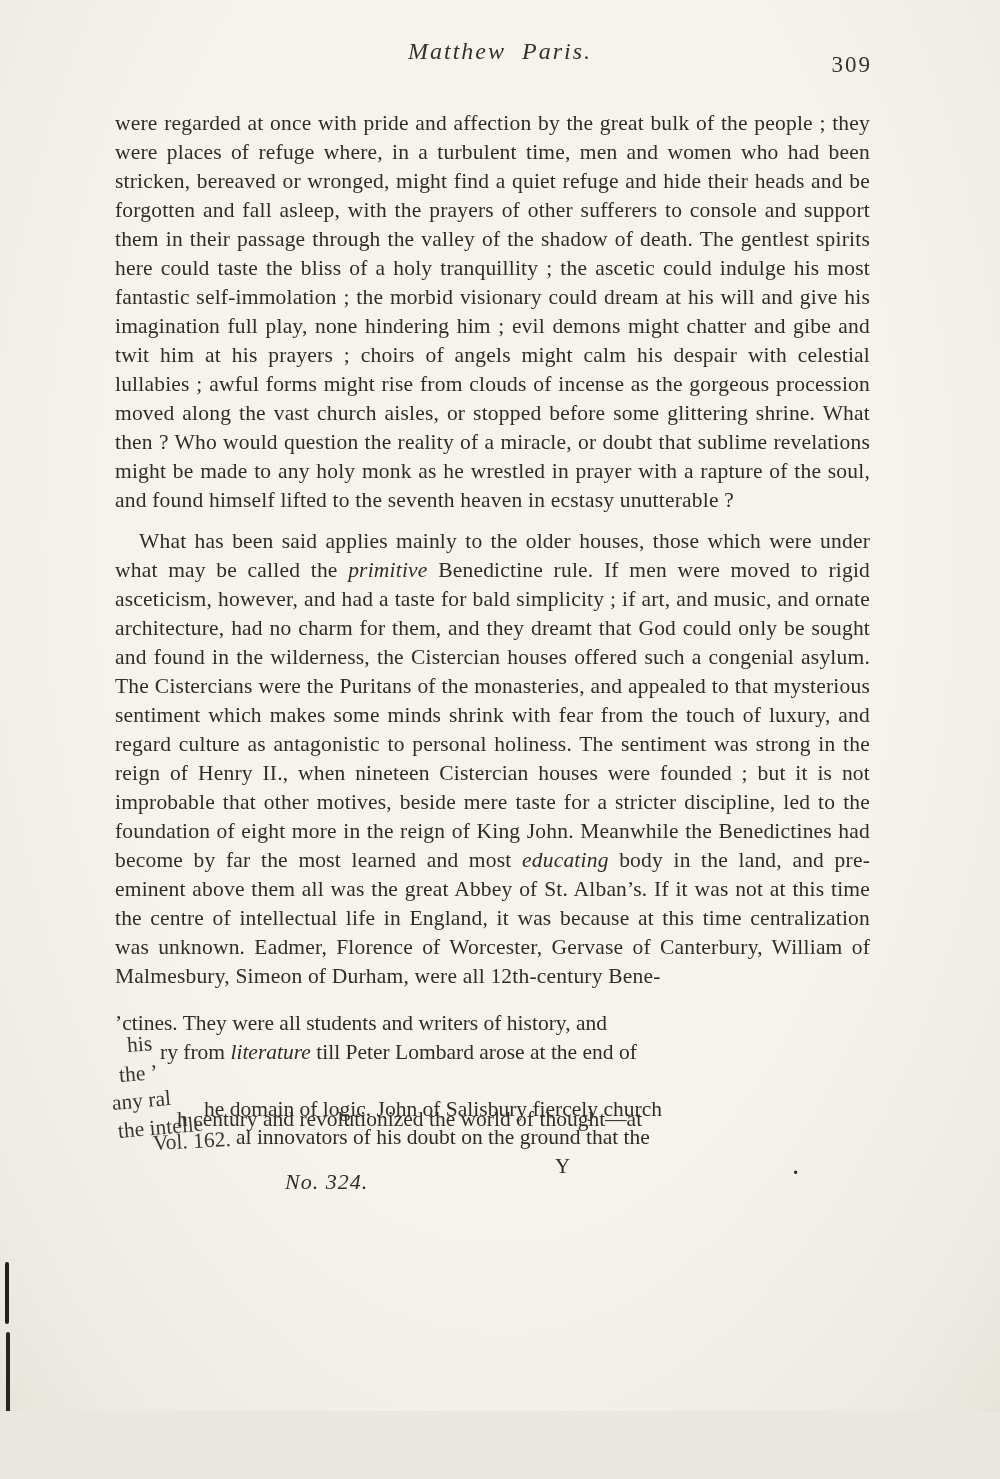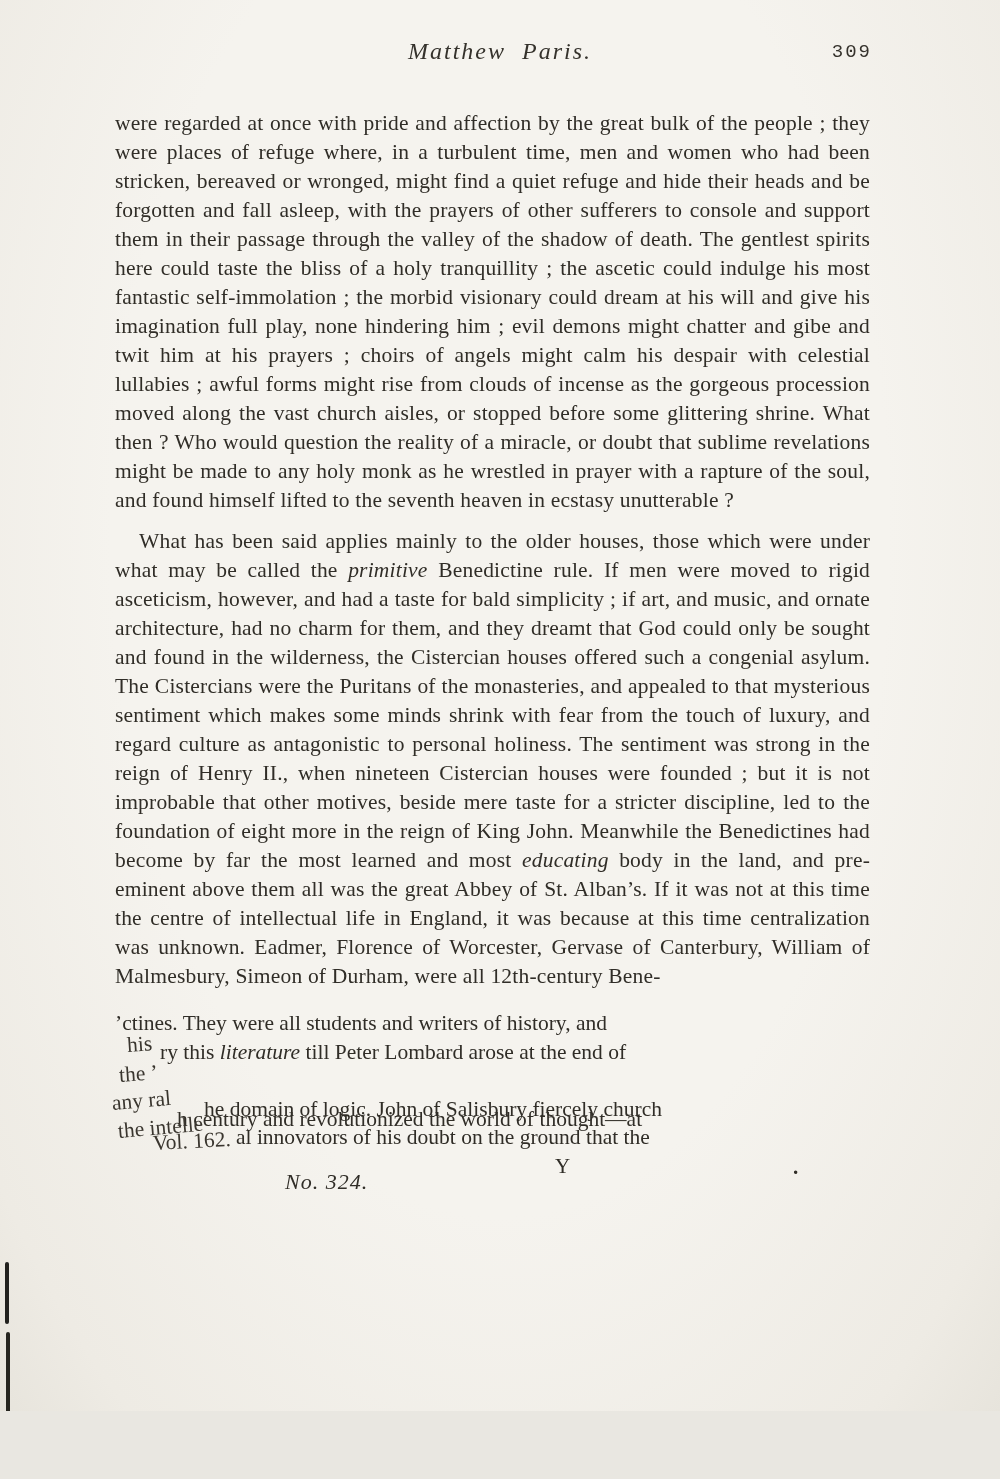--- a/index.html
+++ b/index.html
@@ -24,25 +24,24 @@
     display: block;
     text-align: center;
     font-style: italic;
     font-size: 24px;
     letter-spacing: 2px;
     word-spacing: 8px;
     color: #35322c;
   }
   .page-number {
     position: absolute;
-    right: 128px; top: 3px;
-    font-size: 19px;
+    right: 128px; top: 14px;
+    font-size: 23px;
     letter-spacing: 2px;
     color: #35322c;
-    font-family: Liberation Mono, monospace;
   }
   .text-block {
     position: absolute;
     left: 103px; top: 97px;
     width: 779px;
   }
   p.para {
     margin: 12px;
     text-align: justify;
     font-size: 21.5px;
@@ -123,21 +122,21 @@
     <div id="paras">
         <p class="para"><span>were regarded at once with pride and affection by the great bulk of the people ; they were places of refuge where, in a turbulent time, men and women who had been stricken, bereaved or wronged, might find a quiet refuge and hide their heads and be forgotten and fall asleep, with the prayers of other sufferers to console and support them in their passage through the valley of the shadow of death.  The gentlest spirits here could taste the bliss of a holy tranquillity ; the ascetic could indulge his most fantastic self-immolation ; the morbid visionary could dream at his will and give his imagination full play, none hindering him ; evil demons might chatter and gibe and twit him at his prayers ; choirs of angels might calm his despair with celestial lullabies ; awful forms might rise from clouds of incense as the gorgeous procession moved along the vast church aisles, or stopped before some glittering shrine.  What then ?  Who would question the reality of a miracle, or doubt that sublime revelations might be made to any holy monk as he wrestled in prayer with a rapture of the soul, and found himself lifted to the seventh heaven in ecstasy unutterable ?</span></p>
         <p class="para indent"><span>What has been said applies mainly to the older houses, those which were under what may be called the </span><span class="it">primitive</span><span> Benedictine rule.  If men were moved to rigid asceticism, however, and had a taste for bald simplicity ; if art, and music, and ornate architecture, had no charm for them, and they dreamt that God could only be sought and found in the wilderness, the Cistercian houses offered such a congenial asylum.  The Cistercians were the Puritans of the monasteries, and appealed to that mysterious sentiment which makes some minds shrink with fear from the touch of luxury, and regard culture as antagonistic to personal holiness.  The sentiment was strong in the reign of Henry II., when nineteen Cistercian houses were founded ; but it is not improbable that other motives, beside mere taste for a stricter discipline, led to the foundation of eight more in the reign of King John.  Meanwhile the Benedictines had become by far the most learned and most </span><span class="it">educating</span><span> body in the land, and pre-eminent above them all was the great Abbey of St. Alban’s.  If it was not at this time the centre of intellectual life in England, it was because at this time centralization was unknown.  Eadmer, Florence of Worcester, Gervase of Canterbury, William of Malmesbury, Simeon of Durham, were all 12th-century Bene-</span></p>
       </div>
 
     <div id="damaged" class="damaged">
       <span class="footer-number">No. 324.</span>
       <span class="signature">Y</span>
       <span class="stray-dot">.</span>
     <span class="dmg-line" style="left: 12px; top: 6px;"><span>’ctines.   They were all students and writers of history, and</span></span>
-        <span class="dmg-line" style="left: 57px; top: 35px;"><span>ry this </span><span class="it">literature</span><span> till Peter Lombard arose at the end of</span></span>
+        <span class="dmg-line" style="left: 57px; top: 35px;"><span>ry from </span><span class="it">literature</span><span> till Peter Lombard arose at the end of</span></span>
         <span class="dmg-line" style="left: 74px; top: 64px; margin-top: 38px;"><span>h century and revolutionized the world of thought—at</span></span>
         <span class="dmg-line" style="left: 101px; top: 92px;"><span>he domain of logic.   John of Salisbury fiercely church</span></span>
         <span class="dmg-line" style="left: 133px; top: 120px;"><span>al innovators of his doubt on the ground that the</span></span>
         <span class="dmg-ghost" style="left: 24px; top: 28px; transform: rotate(-4deg);">his</span>
         <span class="dmg-ghost" style="left: 16px; top: 58px; transform: rotate(-4deg);">the ’</span>
         <span class="dmg-ghost" style="left: 9px; top: 86px; transform: rotate(-5deg);">any ral</span>
         <span class="dmg-ghost" style="left: 15px; top: 114px; transform: rotate(-5deg);">the intelle</span>
         <span class="dmg-ghost" style="left: 50px; top: 126px; transform: rotate(-3deg);">Vol. 162.</span>
       </div>
   </div>

